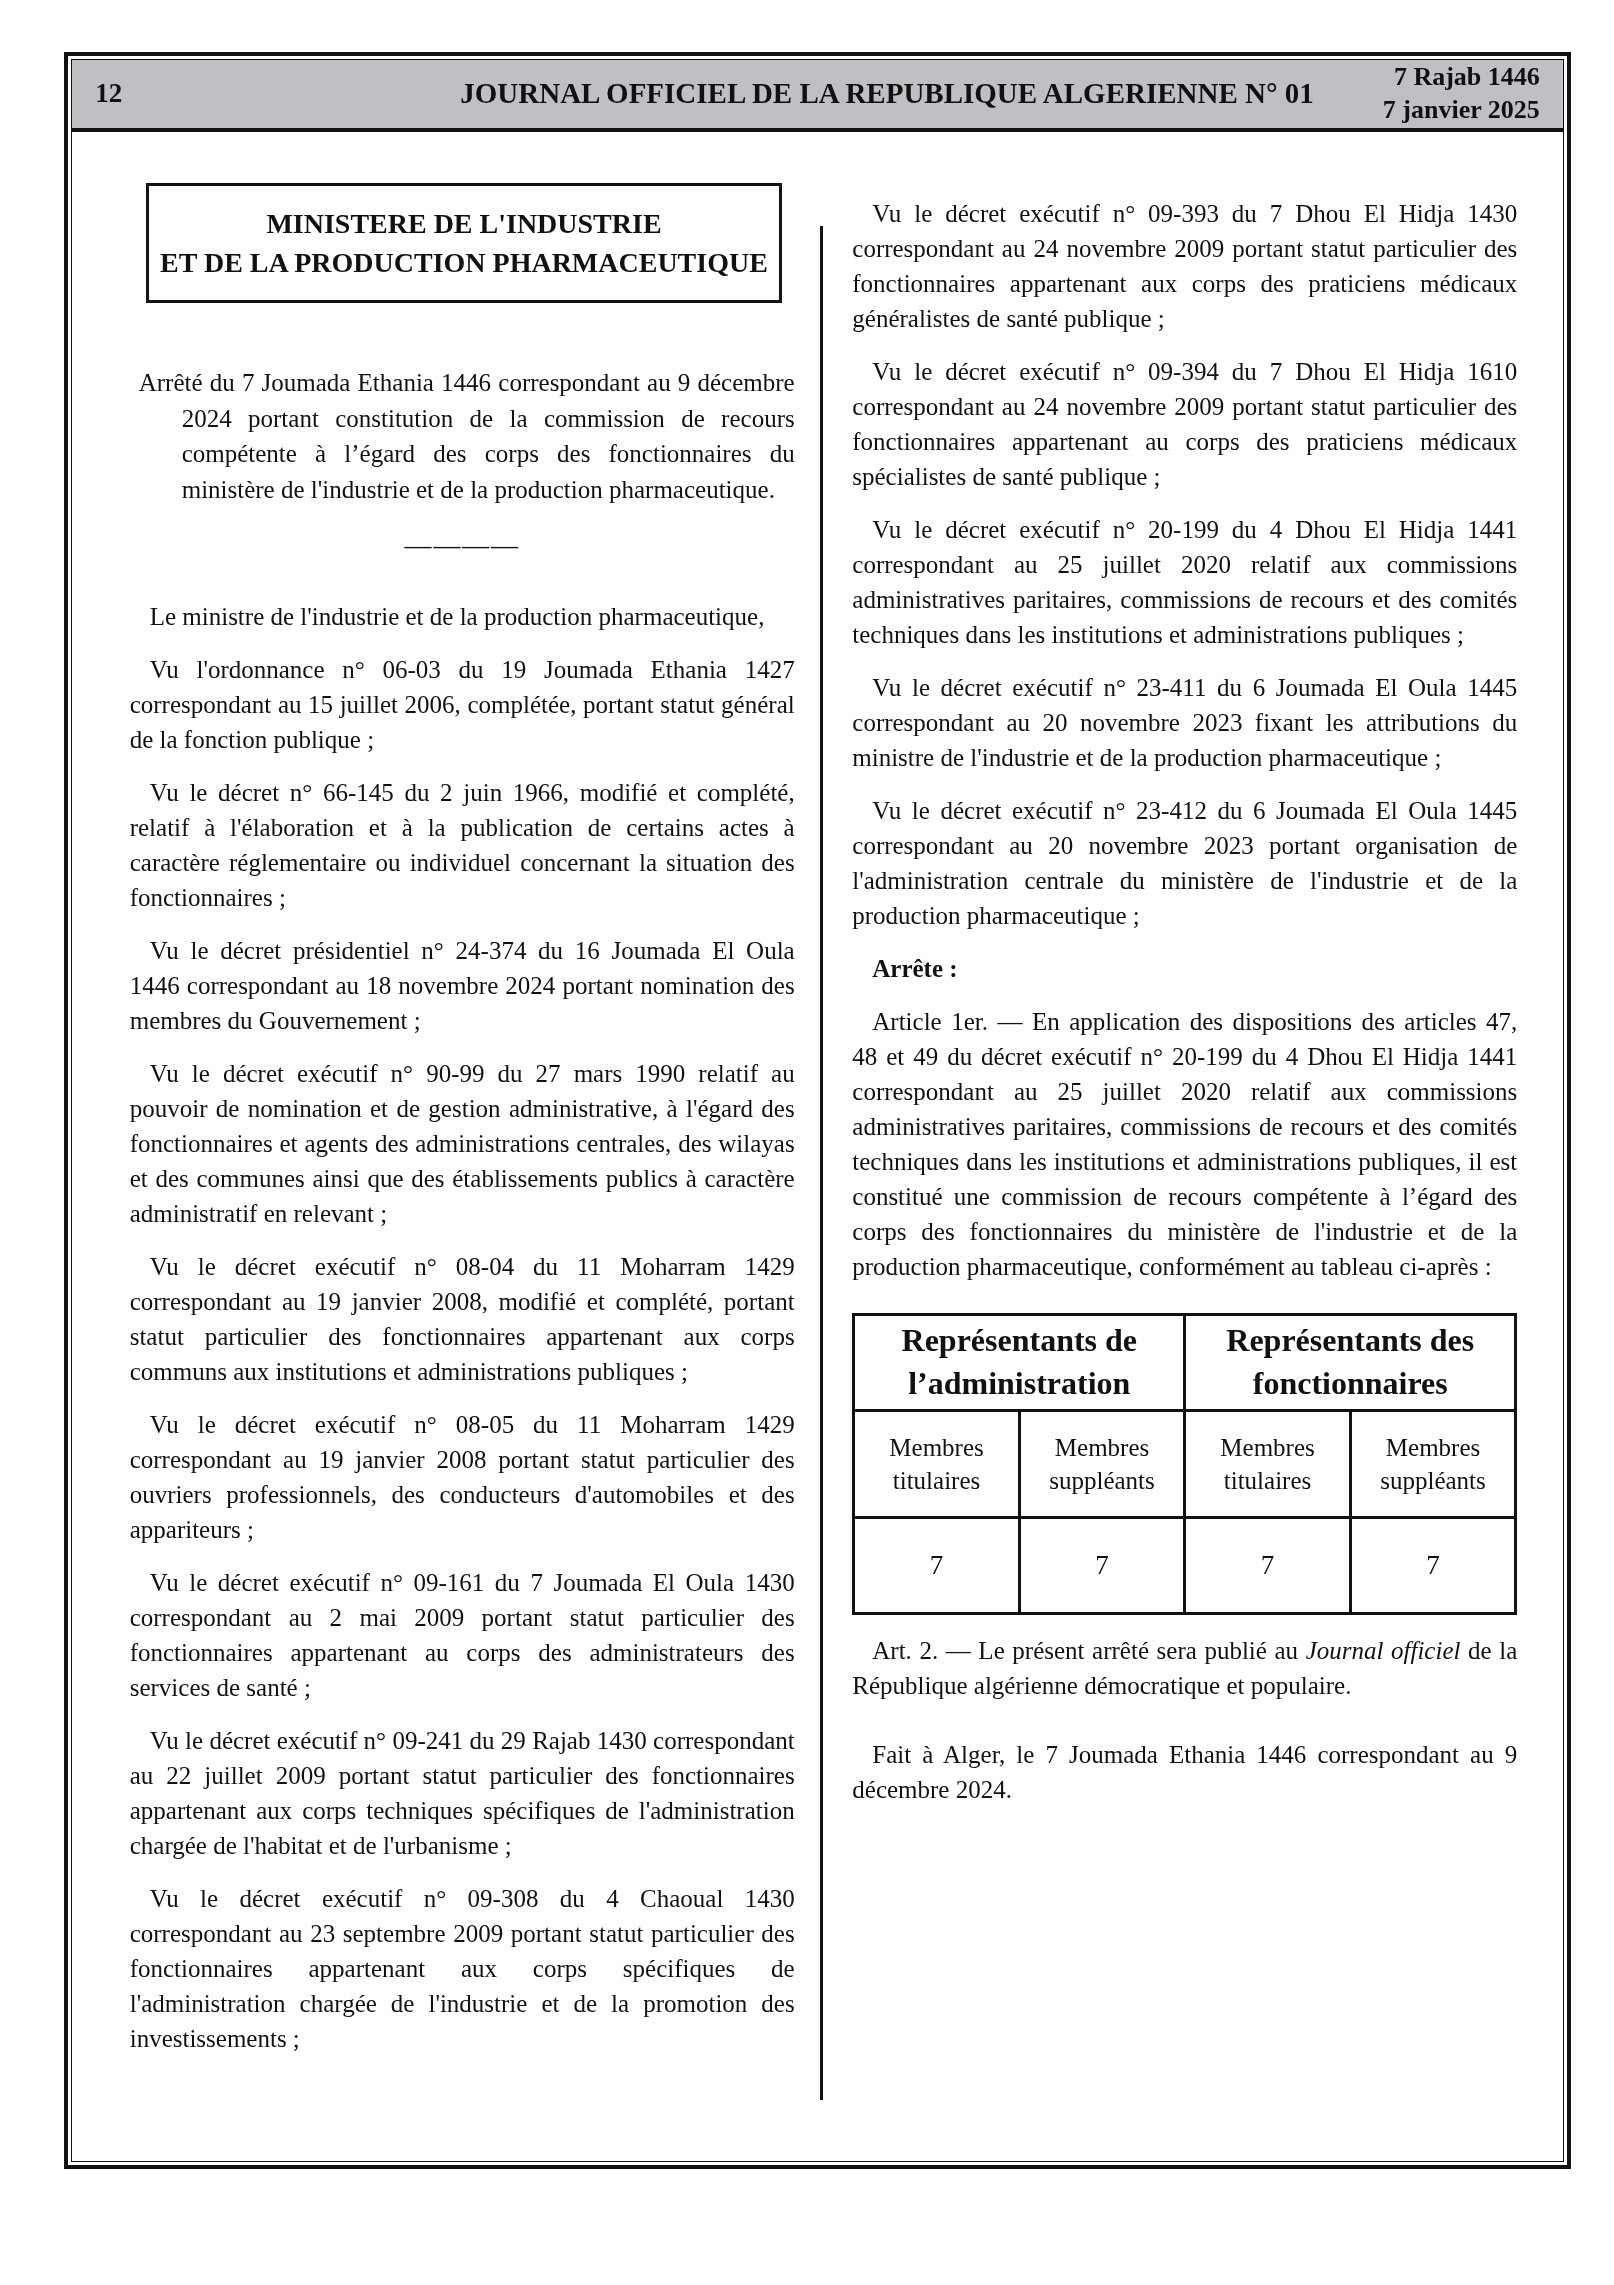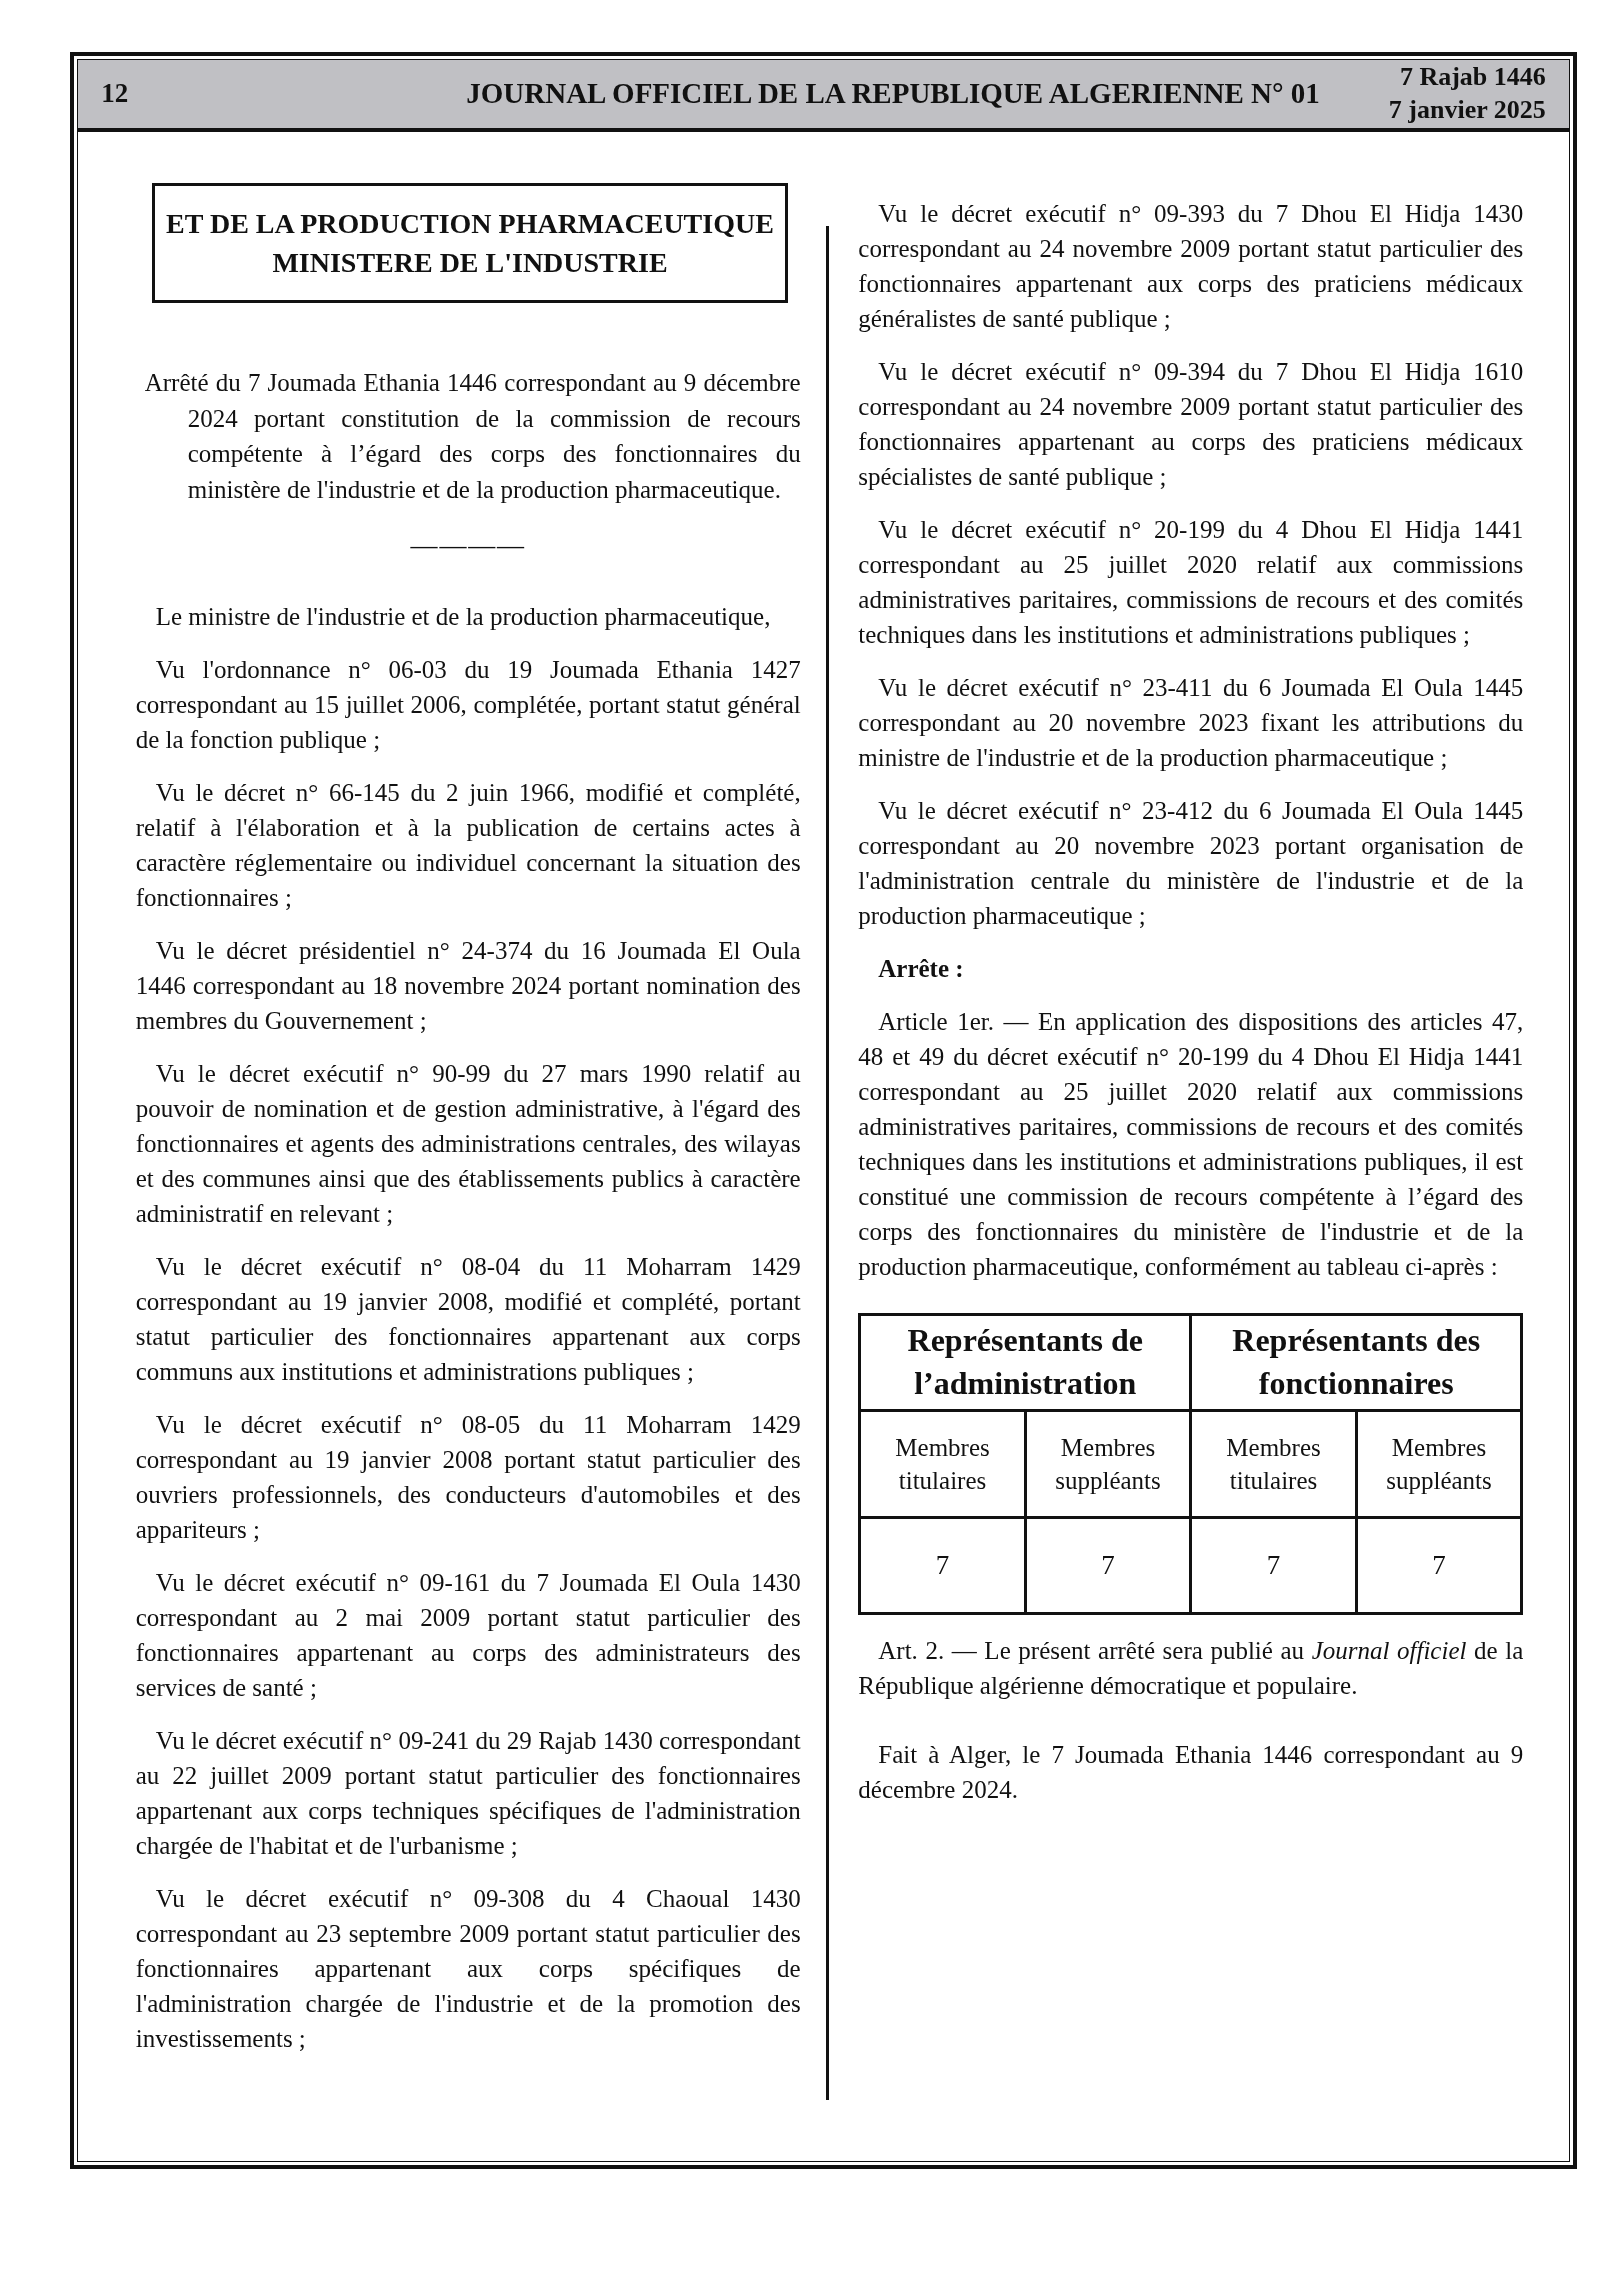--- a/index.html
+++ b/index.html
@@ -12,21 +12,21 @@
   }
   .page {
     position: relative;
     width: 1615px;
     height: 2285px;
     background: #ffffff;
     overflow: hidden;
   }
   .frame {
     position: absolute;
-    left: 70px;
+    left: 64px;
     top: 52px;
     width: 1507px;
     height: 2117px;
     border: 4.5px solid #111111;
     box-sizing: border-box;
   }
   .inner {
     position: absolute;
     inset: 2.7px;
     border: 1.8px solid #111111;
@@ -176,22 +176,22 @@
         <div class="dates">
           <div>7 Rajab 1446</div>
           <div>7 janvier 2025</div>
         </div>
       </header>
 
       <div class="content">
 
         <div class="col">
           <div class="ministry-box">
+            <div>MINISTERE DE L'INDUSTRIE</div>
             <div>ET DE LA PRODUCTION PHARMACEUTIQUE</div>
-            <div>MINISTERE DE L'INDUSTRIE</div>
           </div>
 
           <p class="decree-title">Arrêté du 7 Joumada Ethania 1446 correspondant au 9 décembre 2024 portant constitution de la commission de recours compétente à l’égard des corps des fonctionnaires du ministère de l'industrie et de la production pharmaceutique.</p>
 
           <div class="dash-sep">————</div>
 
           <p class="body first">Le ministre de l'industrie et de la production pharmaceutique,</p>
           <p class="body">Vu l'ordonnance n° 06-03 du 19 Joumada Ethania 1427 correspondant au 15 juillet 2006, complétée, portant statut général de la fonction publique ;</p>
           <p class="body">Vu le décret n° 66-145 du 2 juin 1966, modifié et complété, relatif à l'élaboration et à la publication de certains actes à caractère réglementaire ou individuel concernant la situation des fonctionnaires ;</p>
           <p class="body">Vu le décret présidentiel n° 24-374 du 16 Joumada El Oula 1446 correspondant au 18 novembre 2024 portant nomination des membres du Gouvernement ;</p>

